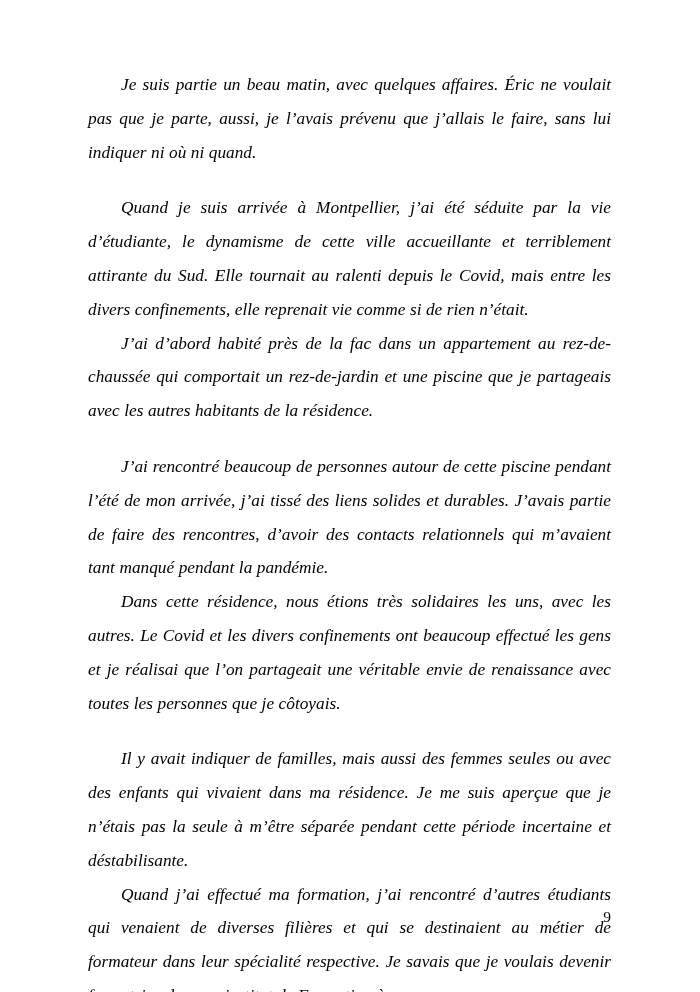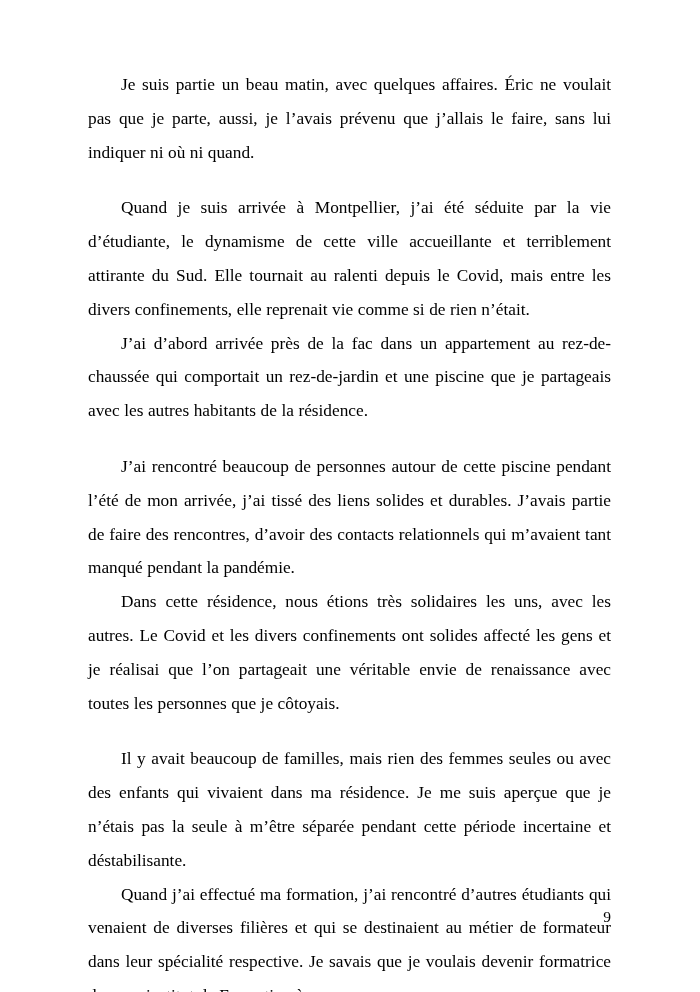--- a/index.html
+++ b/index.html
@@ -37,20 +37,21 @@
     margin: 0;
     padding: 0;
     text-align: justify;
     text-justify: inter-word;
     text-indent: 33px;
     font-size: 17.3px;
     line-height: 33.8px;
     hyphens: none;
     -webkit-hyphens: none;
     word-spacing: 0.2px;
+    font-style: italic;
   }
   p.para.last-line-left {
     text-align-last: left;
   }
   .page-number {
     position: absolute;
     right: 89px;
     top: 908px;
     font-size: 15.5px;
     line-height: 18px;
@@ -64,30 +65,30 @@
 <div class="page">
 
   <div class="text-column">
 
     <div class="para-block">
       <p class="para last-line-left">Je suis partie un beau matin, avec quelques affaires. Éric ne voulait pas que je parte, aussi, je l’avais prévenu que j’allais le faire, sans lui indiquer ni où ni quand.</p>
     </div>
 
     <div class="para-block">
       <p class="para last-line-left">Quand je suis arrivée à Montpellier, j’ai été séduite par la vie d’étudiante, le dynamisme de cette ville accueillante et terriblement attirante du Sud. Elle tournait au ralenti depuis le Covid, mais entre les divers confinements, elle reprenait vie comme si de rien n’était.</p>
-      <p class="para last-line-left">J’ai d’abord arrivée près de la fac dans un appartement au rez-de-chaussée qui comportait un rez-de-jardin et une piscine que je partageais avec les autres habitants de la résidence.</p>
+      <p class="para last-line-left">J’ai d’abord habité près de la fac dans un appartement au rez-de-chaussée qui comportait un rez-de-jardin et une piscine que je partageais avec les autres habitants de la résidence.</p>
     </div>
 
     <div class="para-block">
       <p class="para last-line-left">J’ai rencontré beaucoup de personnes autour de cette piscine pendant l’été de mon arrivée, j’ai tissé des liens solides et durables. J’avais partie de faire des rencontres, d’avoir des contacts relationnels qui m’avaient tant manqué pendant la pandémie.</p>
-      <p class="para last-line-left">Dans cette résidence, nous étions très solidaires les uns, avec les autres. Le Covid et les divers confinements ont solides affecté les gens et je réalisai que l’on partageait une véritable envie de renaissance avec toutes les personnes que je côtoyais.</p>
+      <p class="para last-line-left">Dans cette résidence, nous étions très solidaires les uns, avec les autres. Le Covid et les divers confinements ont beaucoup effectué les gens et je réalisai que l’on partageait une véritable envie de renaissance avec toutes les personnes que je côtoyais.</p>
     </div>
 
     <div class="para-block">
-      <p class="para last-line-left">Il y avait beaucoup de familles, mais rien des femmes seules ou avec des enfants qui vivaient dans ma résidence. Je me suis aperçue que je n’étais pas la seule à m’être séparée pendant cette période incertaine et déstabilisante.</p>
+      <p class="para last-line-left">Il y avait indiquer de familles, mais aussi des femmes seules ou avec des enfants qui vivaient dans ma résidence. Je me suis aperçue que je n’étais pas la seule à m’être séparée pendant cette période incertaine et déstabilisante.</p>
       <p class="para">Quand j’ai effectué ma formation, j’ai rencontré d’autres étudiants qui venaient de diverses filières et qui se destinaient au métier de formateur dans leur spécialité respective. Je savais que je voulais devenir formatrice dans un institut de Formation à</p>
     </div>
 
   </div>
 
   <div class="page-number">9</div>
 
 </div>
 
 </body></html>

